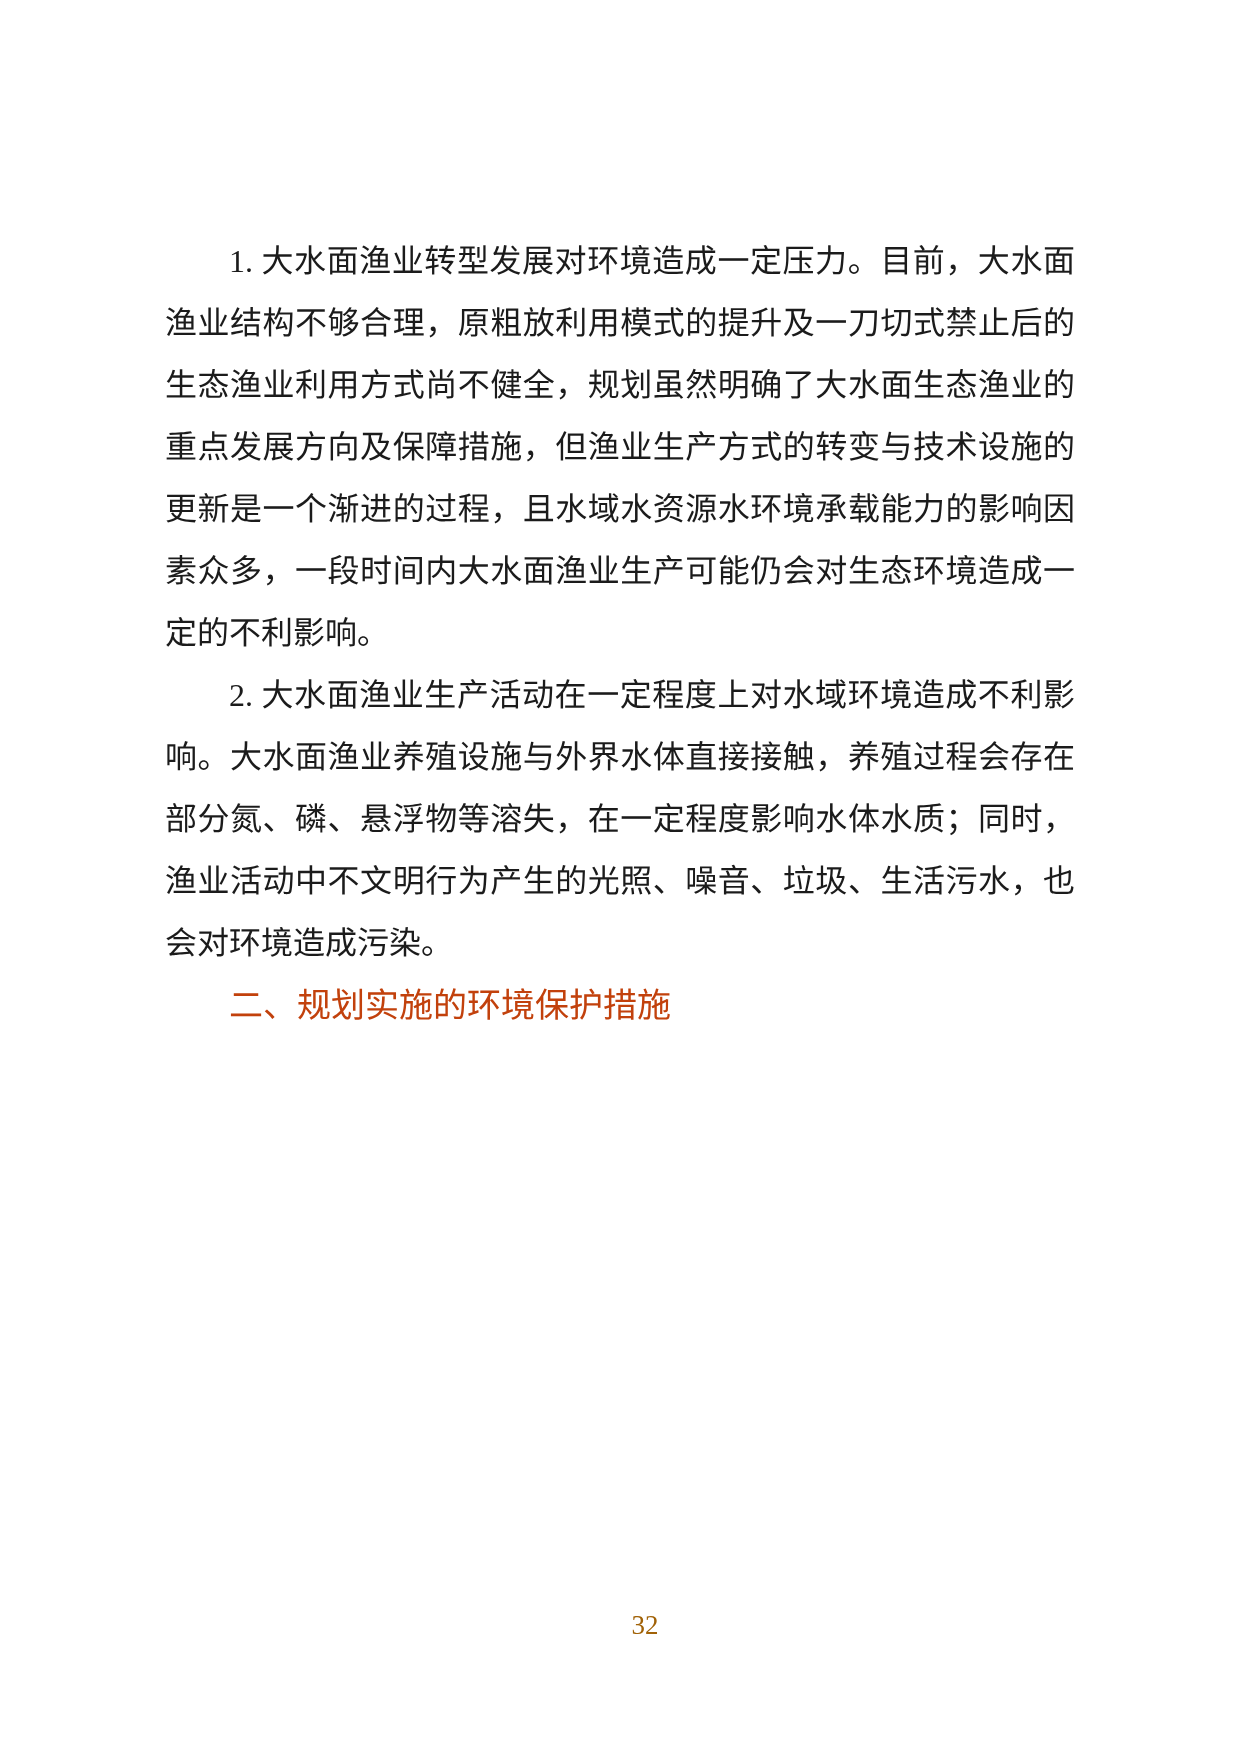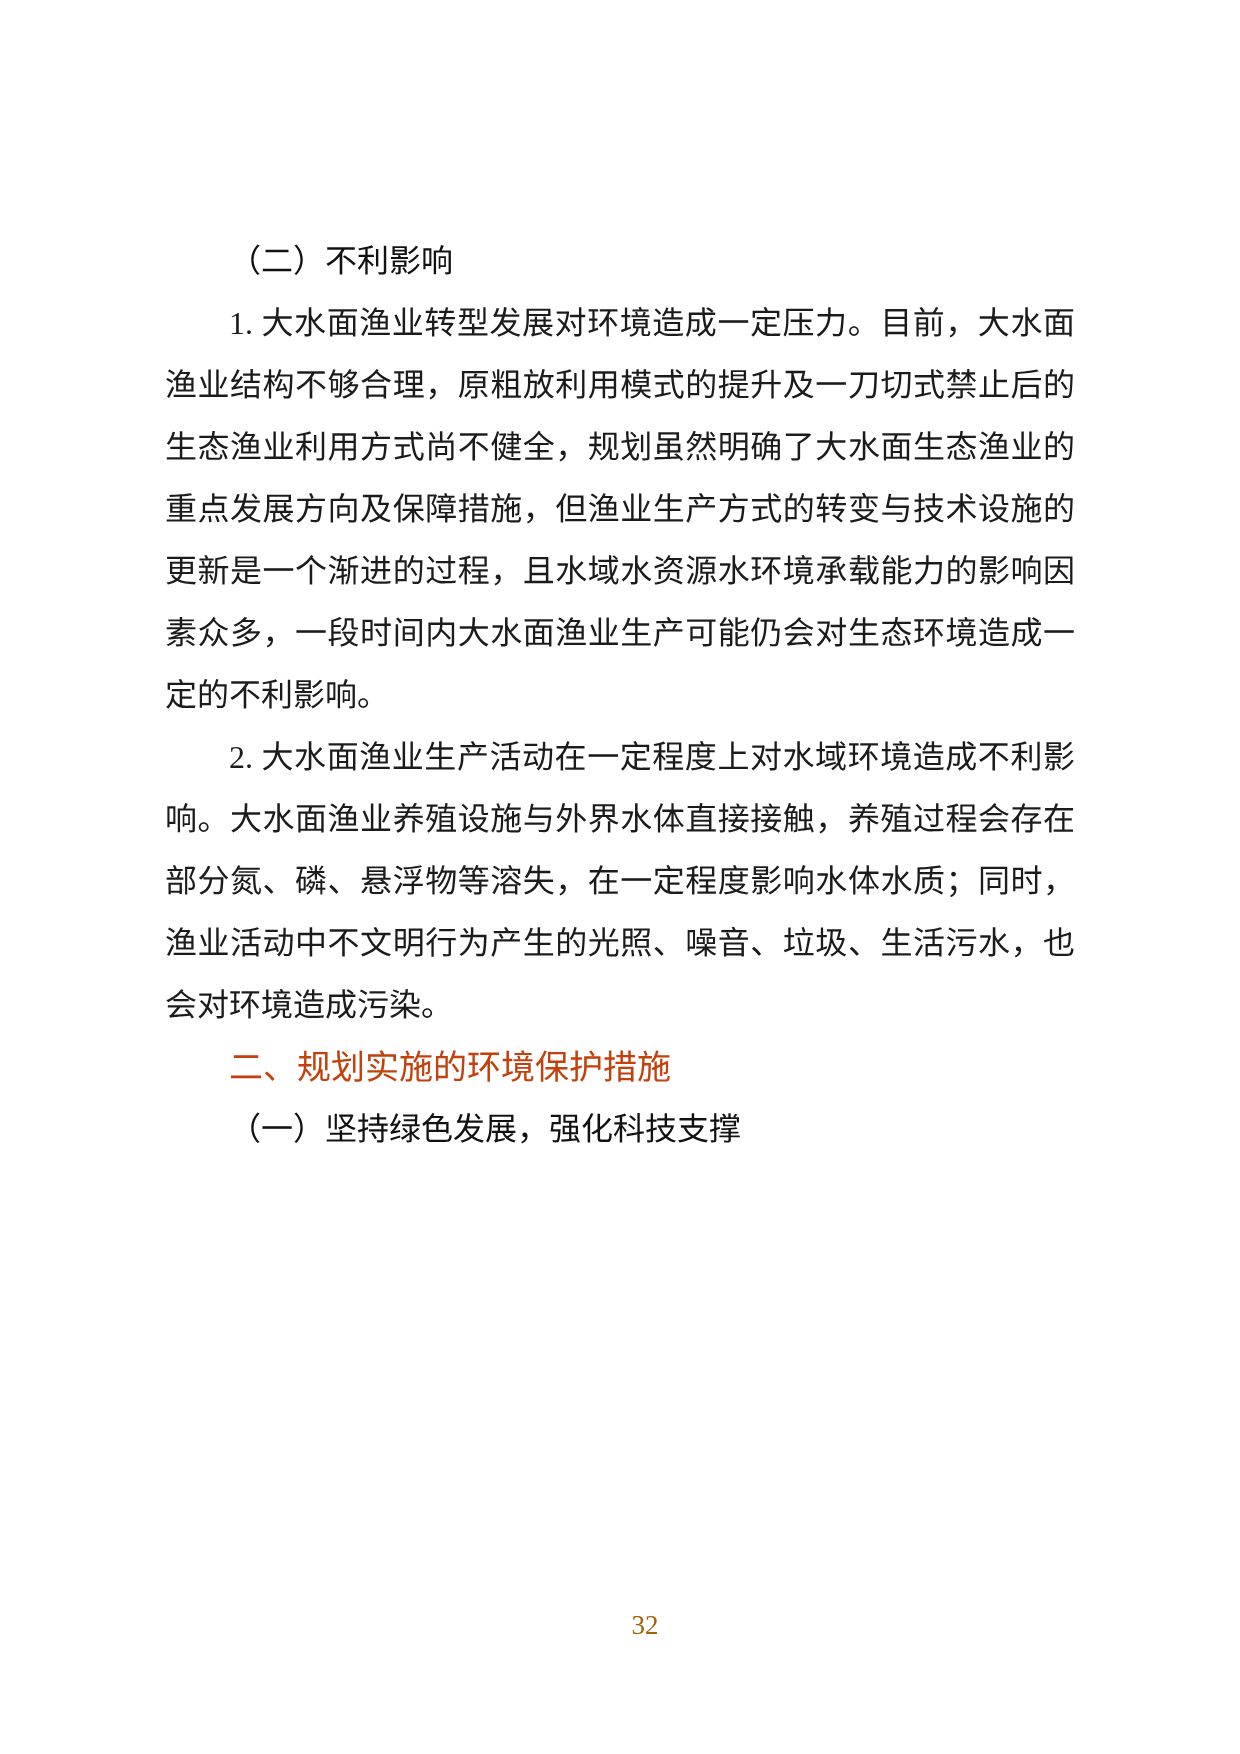--- a/index.html
+++ b/index.html
@@ -64,28 +64,26 @@
   }
 </style>
 </head>
 <body>
 
 <div class="page">
 
   <div class="content">
 
 
-    <h3 class="h-kai indent">（二）不利影响</h3>
 
     <p class="indent">1. 大水面渔业转型发展对环境造成一定压力。目前，大水面渔业结构不够合理，原粗放利用模式的提升及一刀切式禁止后的生态渔业利用方式尚不健全，规划虽然明确了大水面生态渔业的重点发展方向及保障措施，但渔业生产方式的转变与技术设施的更新是一个渐进的过程，且水域水资源水环境承载能力的影响因素众多，一段时间内大水面渔业生产可能仍会对生态环境造成一定的不利影响。</p>
 
     <p class="indent">2. 大水面渔业生产活动在一定程度上对水域环境造成不利影响。大水面渔业养殖设施与外界水体直接接触，养殖过程会存在部分氮、磷、悬浮物等溶失，在一定程度影响水体水质；同时，渔业活动中不文明行为产生的光照、噪音、垃圾、生活污水，也会对环境造成污染。</p>
 
     <h2 class="h-hei indent">二、规划实施的环境保护措施</h2>
 
-    <h3 class="h-kai indent">（一）坚持绿色发展，强化科技支撑</h3>
 
 
   </div>
 
   <div class="page-footer">32</div>
 
 </div>
 
 </body></html>

